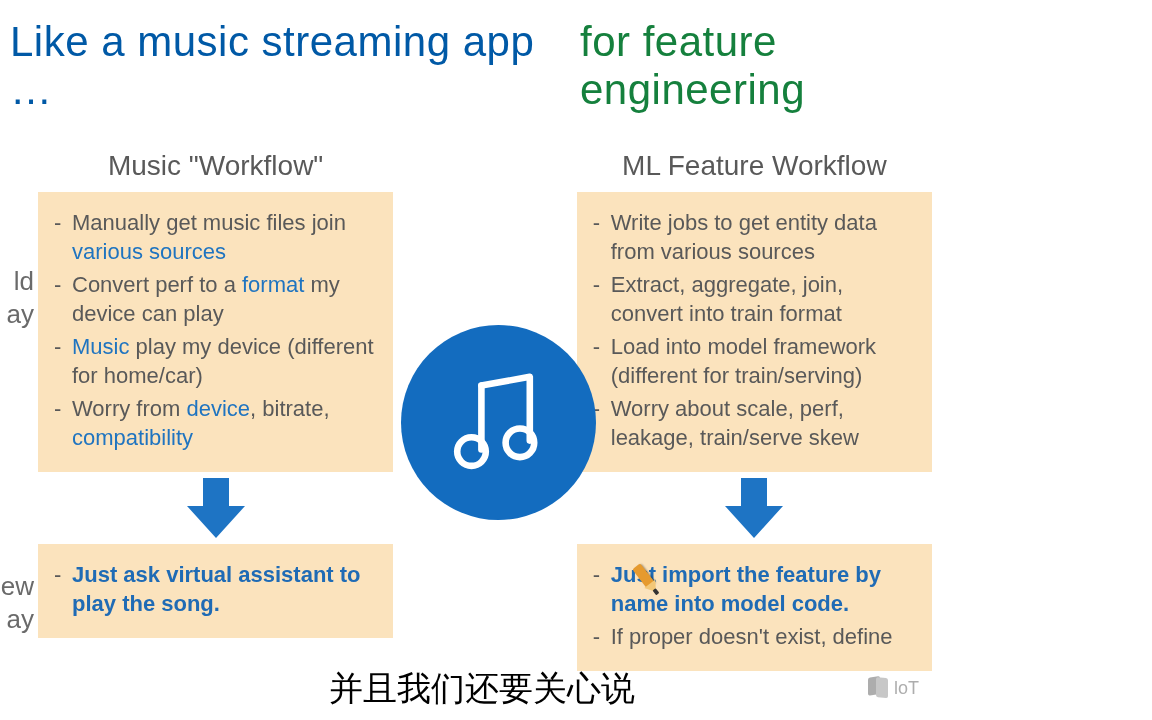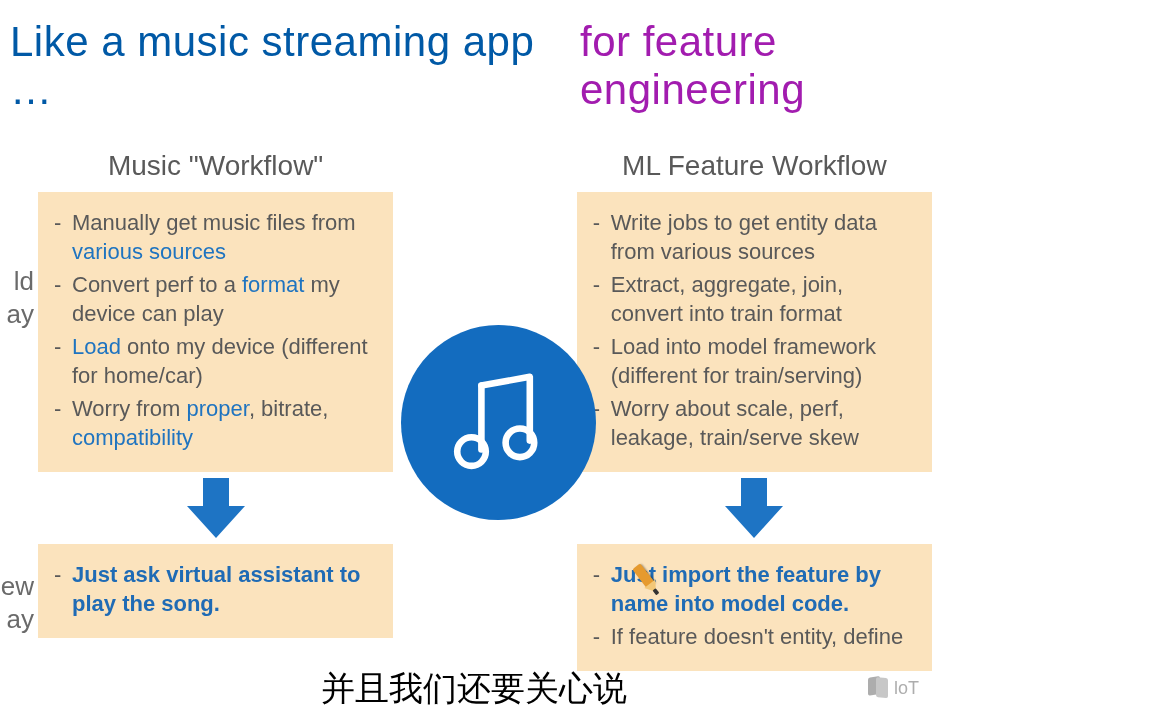--- a/index.html
+++ b/index.html
@@ -1,20 +1,20 @@
 <!DOCTYPE html>
 <html><head>
 <meta charset="utf-8">
 <style>
   * { box-sizing: border-box; margin: 0; padding: 0; }
   html, body { width: 1152px; height: 720px; overflow: hidden; font-family: "Segoe UI", "Helvetica Neue", Arial, sans-serif; background: #ffffff; }
   .slide { position: relative; width: 932px; height: 720px; background: #ffffff; }
   .title-row { display: flex; padding: 18px 12px 8px 10px; }
   .title-left { color: #0059a6; font-size: 42px; font-weight: 300; letter-spacing: 0.5px; flex: 0 0 530px; }
-  .title-right { color: #a21caf; font-size: 42px; font-weight: 300; letter-spacing: 0.5px; padding-left: 40px; }
+  .title-right { color: #15803d; font-size: 42px; font-weight: 300; letter-spacing: 0.5px; padding-left: 40px; }
 
   .cols { display: flex; width: 100%; }
   .col { display: flex; flex-direction: column; align-items: center; }
   .col-left { width: 430px; margin-left: 38px; }
   .col-mid { width: 210px; position: relative; }
   .col-right { width: 430px; margin-left: 10px; }
 
   .left-labels { position: absolute; left: -2px; top: 265px; width: 36px; text-align: right; color: #6a6a6a; font-size: 26px; line-height: 1.25; }
   .left-labels2 { position: absolute; left: -2px; top: 570px; width: 36px; text-align: right; color: #6a6a6a; font-size: 26px; line-height: 1.25; }
 
@@ -27,21 +27,21 @@
   .kw { color: #1f74c0; }
   .bold { color: #1f6bb5; font-weight: 600; }
   .box2 { margin-top: 0; }
 
   .arrow-wrap { height: 72px; display: flex; align-items: center; justify-content: center; }
   .arrow-svg { width: 70px; height: 68px; }
 
   .music-circle { position: absolute; top: 203px; left: 8px; width: 195px; height: 195px; border-radius: 50%; background: #136cbf; display: flex; align-items: center; justify-content: center; }
   .music-note { width: 110px; height: 110px; }
 
-  .subtitle-bar { position: absolute; bottom: 8px; left: 8px; width: 100%; text-align: center; color: #000; font-size: 34px; font-weight: 500; font-family: "Microsoft YaHei", "PingFang SC", sans-serif; }
+  .subtitle-bar { position: absolute; bottom: 8px; left: 16px; width: 100%; text-align: center; color: #000; font-size: 34px; font-weight: 500; font-family: "Microsoft YaHei", "PingFang SC", sans-serif; }
 
   .watermark { position: absolute; right: 6px; bottom: 18px; display: flex; align-items: flex-start; color: #0c4a6e; font-size: 26px; font-family: "Microsoft YaHei","PingFang SC",sans-serif; background: rgba(255,255,255,0.6); padding-left:4px;}
   .watermark svg { margin-right: 6px; opacity: 0.55; }
 
   .cursor { position: absolute; right: 262px; top: 556px; width: 40px; height: 40px; transform: rotate(-38deg); }
   .cursor .body { position:absolute; left:10px; top:4px; width:10px; height:24px; background:#e69a2e; border-radius:2px; box-shadow: 1px 1px 2px rgba(0,0,0,0.35);} 
   .cursor .tip { position:absolute; left:8px; top:26px; width:0; height:0; border-left:7px solid transparent; border-right:7px solid transparent; border-top:10px solid #f3c777;}
   .cursor .lead { position:absolute; left:13px; top:33px; width:4px; height:6px; background:#333; border-radius:1px;}
 </style>
 </head>
@@ -65,33 +65,33 @@
 
   <div class="cols">
 
     <div class="col col-left">
       <div class="subhead">Music "Workflow"</div>
 
       <div class="box">
         <ul>
           <li>
               <span class="dash">-</span>
-              <span class="txt"><span>Manually get music files from </span><span class="kw">various sources</span></span>
+              <span class="txt"><span>Manually get music files join </span><span class="kw">various sources</span></span>
             </li>
           <li>
               <span class="dash">-</span>
               <span class="txt"><span>Convert perf to a </span><span class="kw">format</span><span> my device can play</span></span>
             </li>
           <li>
               <span class="dash">-</span>
-              <span class="txt"><span class="kw">Load</span><span> onto my device (different for home/car)</span></span>
+              <span class="txt"><span class="kw">Music</span><span> play my device (different for home/car)</span></span>
             </li>
           <li>
               <span class="dash">-</span>
-              <span class="txt"><span>Worry from </span><span class="kw">proper</span><span>, bitrate, </span><span class="kw">compatibility</span></span>
+              <span class="txt"><span>Worry from </span><span class="kw">device</span><span>, bitrate, </span><span class="kw">compatibility</span></span>
             </li>
         </ul>
       </div>
 
       <div class="arrow-wrap">
         <svg class="arrow-svg" viewBox="0 0 70 68">
           <path d="M22 4 H48 V32 H64 L35 64 L6 32 H22 Z" fill="#1e74c4"></path>
         </svg>
       </div>
 
@@ -147,21 +147,21 @@
       </div>
 
       <div class="box box2">
         <ul>
           <li>
               <span class="dash">-</span>
               <span class="txt"><span class="bold">Just import the feature by name into model code.</span></span>
             </li>
           <li>
               <span class="dash">-</span>
-              <span class="txt">If feature doesn't entity, define</span>
+              <span class="txt">If proper doesn't exist, define</span>
             </li>
         </ul>
       </div>
     </div>
   </div>
 
   <div class="cursor">
     <div class="body"></div>
       <div class="tip"></div>
       <div class="lead"></div>

